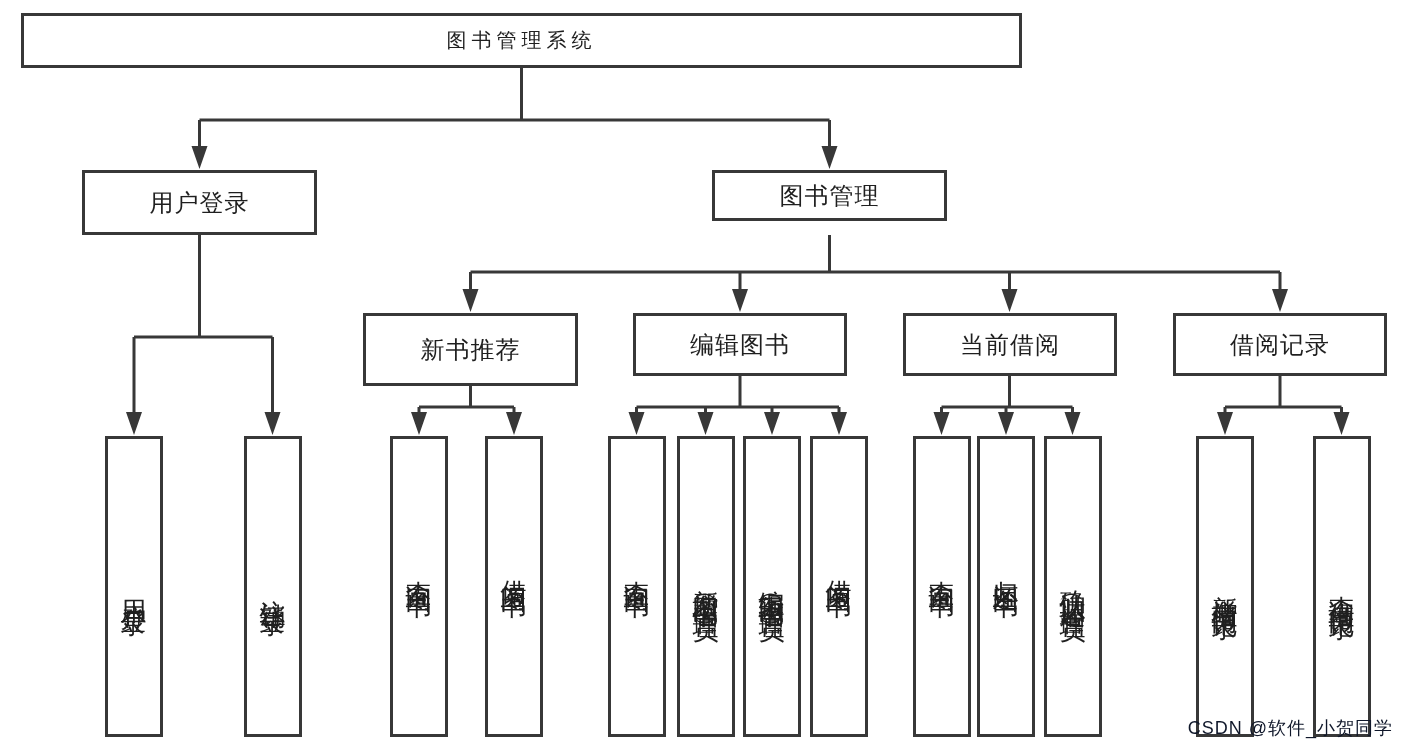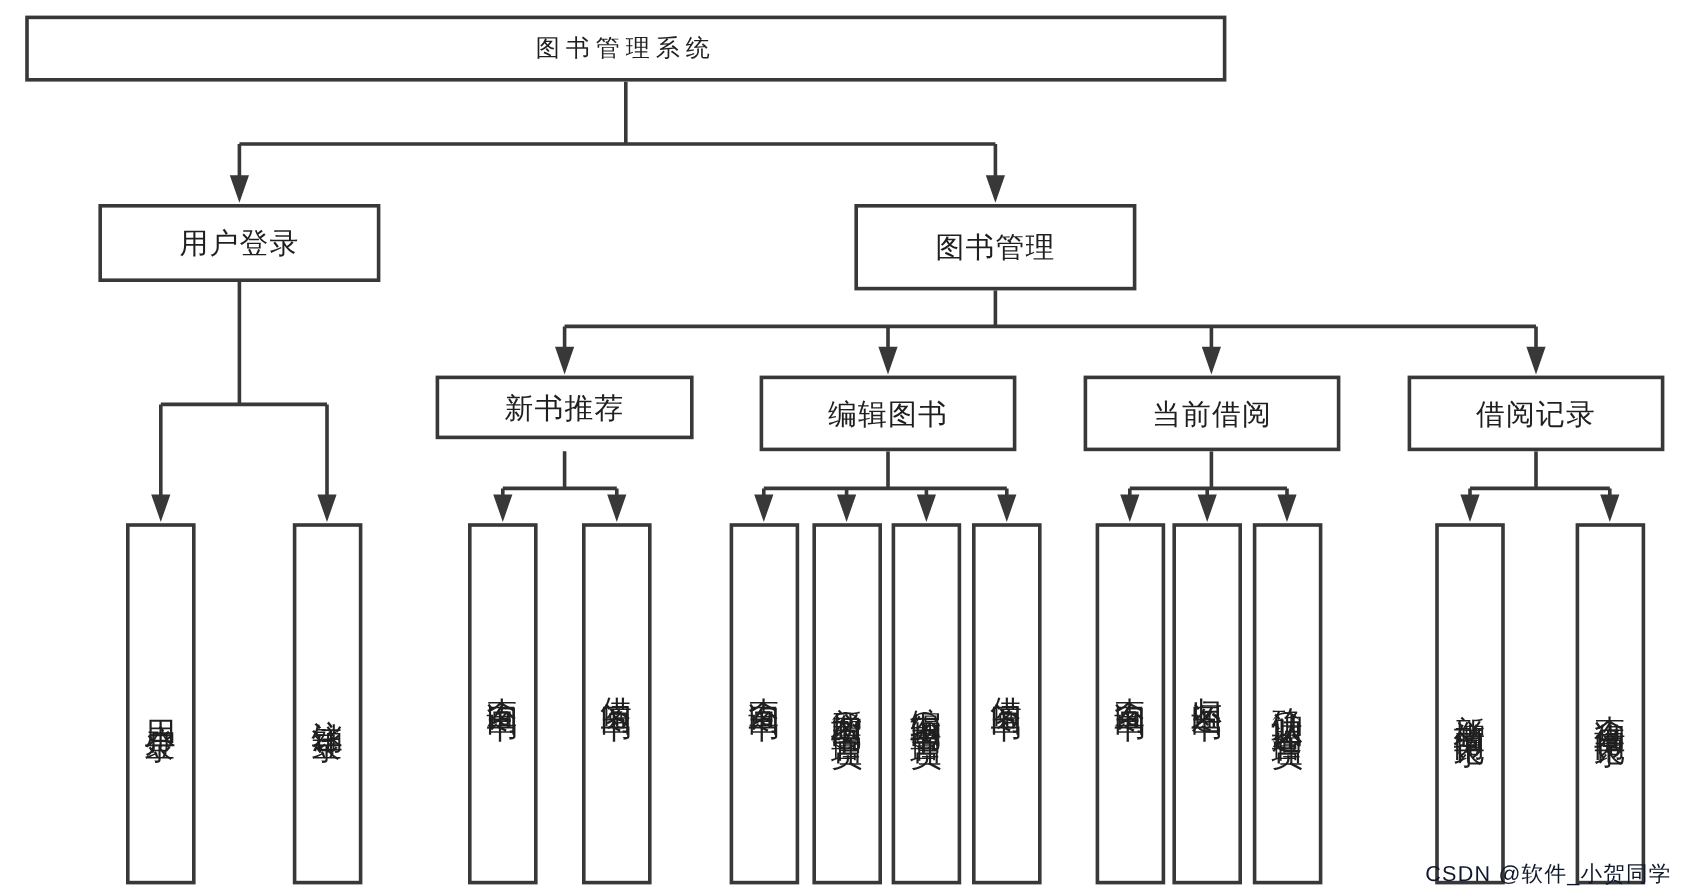--- a/index.html
+++ b/index.html
@@ -90,23 +90,23 @@
          M628.5 412 L644.5 412 L636.5 435 Z M697.5 412 L713.5 412 L705.5 435 Z
          M764 412 L780 412 L772 435 Z M831 412 L847 412 L839 435 Z
          M933.5 412 L949.5 412 L941.5 435 Z M998 412 L1014 412 L1006 435 Z
          M1064.5 412 L1080.5 412 L1072.5 435 Z
          M1217 412 L1233 412 L1225 435 Z M1333.5 412 L1349.5 412 L1341.5 435 Z"></path>
   </svg>
 
   <div class="node root" style="left:21px;top:13px;width:1001px;height:55px">图书管理系统</div>
 
   <div class="node h" style="left:82px;top:170px;width:235px;height:65px">用户登录</div>
-  <div class="node h" style="left:712px;top:170px;width:235px;height:72px">图书管理</div>
+  <div class="node h" style="left:712px;top:170px;width:235px;height:51px">图书管理</div>
 
-  <div class="node h" style="left:363px;top:313px;width:215px;height:53px">新书推荐</div>
+  <div class="node h" style="left:363px;top:313px;width:215px;height:73px">新书推荐</div>
   <div class="node h" style="left:633px;top:313px;width:214px;height:63px">编辑图书</div>
   <div class="node h" style="left:903px;top:313px;width:214px;height:63px">当前借阅</div>
   <div class="node h" style="left:1173px;top:313px;width:214px;height:63px">借阅记录</div>
 
   <div class="node v" style="left:105px;top:436px;width:58px;height:301px">用户登录</div>
   <div class="node v" style="left:244px;top:436px;width:58px;height:301px">注销登录</div>
 
   <div class="node v hi" style="left:390px;top:436px;width:58px;height:301px">查询图书</div>
   <div class="node v hi" style="left:485px;top:436px;width:58px;height:301px">借阅图书</div>
 

